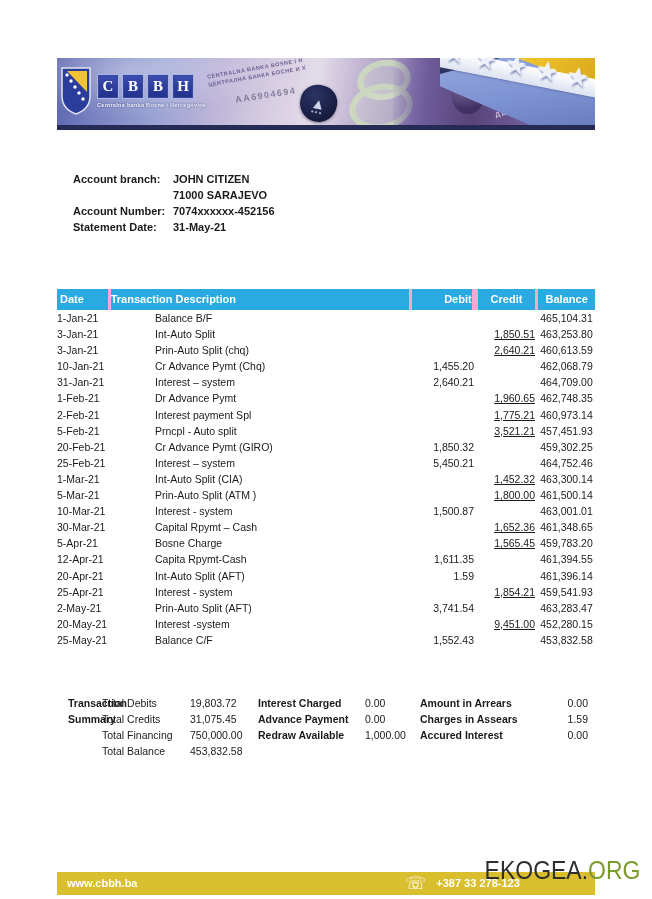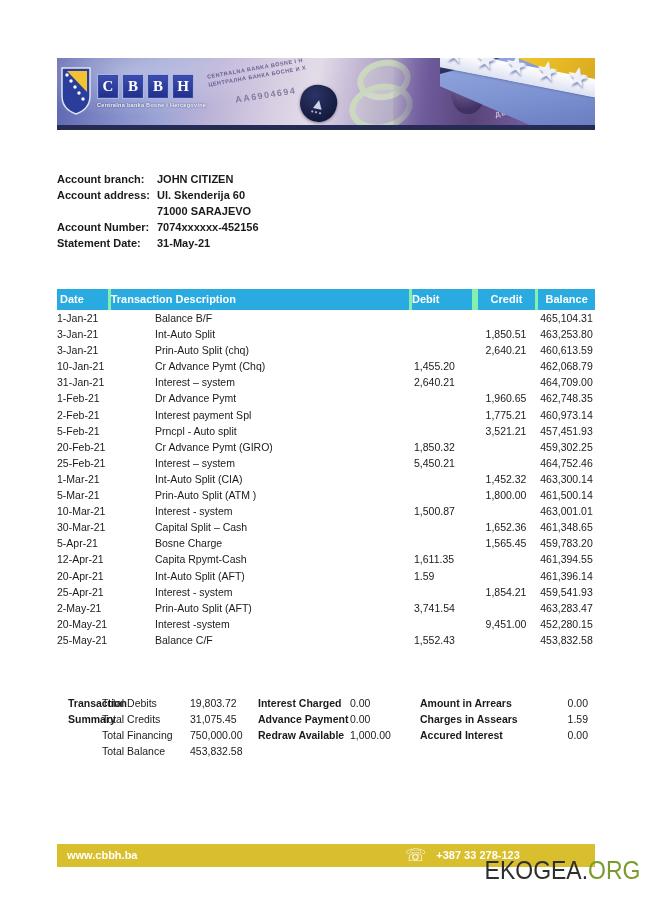--- a/index.html
+++ b/index.html
@@ -52,53 +52,53 @@
   .logo-boxes{display:flex;gap:3px;}
   .logo-box{width:20px;height:23px;background:linear-gradient(#3c4eb2,#20308a);
             border:1px solid #aab4e6;box-shadow:0 0 0 1px #39489f inset;
             color:#ffffff;font-family:"Liberation Serif",serif;font-weight:bold;font-size:15px;
             display:flex;align-items:center;justify-content:center;}
   .logo-sub{margin-top:3px;font-size:5.5px;font-weight:bold;color:#f0f2fa;letter-spacing:.3px;
             text-shadow:0 0 2px #2a3470;}
 
   
   .account{position:absolute;left:57px;top:171px;font-size:11px;font-weight:bold;}
-  .acc-row{display:flex;line-height:16px;height:16px;}
+  .acc-row{display:flex;line-height:16px;height:16px;margin-left:16px;}
   .acc-label{width:100px;}
   .acc-value{white-space:pre;}
 
   
   .txn{position:absolute;left:57px;top:289px;width:538px;}
-  .txn-header{display:flex;height:21px;line-height:21px;background:#86efac;
+  .txn-header{display:flex;height:21px;line-height:21px;background:#f9a8d4;
               color:#ffffff;font-size:11px;font-weight:bold;}
   .txn-header>div{background:#29ABE2;}
   .th-date{width:51px;padding-left:3px;box-sizing:border-box;margin-right:3px;}
   .th-desc{width:300px;box-sizing:border-box;margin-right:3px;}
-  .th-debit{width:60px;text-align:left;margin-right:6px;}
+  .th-debit{width:60px;text-align:right;margin-right:6px;}
   .th-credit{width:58px;text-align:center;margin-right:3px;}
   .th-balance{width:57px;text-align:center;}
   .txn-rows{font-size:10.5px;}
   .txn-row{display:flex;height:16.1px;line-height:16.1px;}
   .td-date{width:51px;margin-right:3px;}
   .td-desc{width:300px;padding-left:44px;box-sizing:border-box;margin-right:3px;}
-  .td-debit{width:60px;text-align:left;margin-right:3px;}
-  .td-credit{width:58px;text-align:center;margin-right:3px;}
+  .td-debit{width:60px;text-align:right;margin-right:3px;}
+  .td-credit{width:58px;text-align:right;margin-right:3px;text-decoration:underline;}
   .td-balance{width:57px;text-align:center;}
 
   
   .summary{position:absolute;left:57px;top:695px;width:538px;height:70px;font-size:10.5px;}
   .sum-caption{position:absolute;left:0;top:0;font-weight:bold;line-height:16px;margin-left:11px;}
   .sum-col{position:absolute;top:0;line-height:16px;}
   .sum-row{display:flex;height:16px;}
   .sum-c1{left:45px;}  .sum-c1 .sl{width:88px;font-weight:normal;} .sum-c1 .sv{width:70px;}
-  .sum-c2{left:201px;} .sum-c2 .sl{width:92px;font-weight:bold;} .sum-c2 .sv{width:60px;}
+  .sum-c2{left:201px;} .sum-c2 .sl{width:107px;font-weight:bold;} .sum-c2 .sv{width:60px;}
   .sum-c3{left:363px;} .sum-c3 .sl{width:110px;font-weight:bold;} .sum-c3 .sv{width:58px;text-align:right;}
 
   
-  .footbar{position:absolute;left:57px;top:844px;width:538px;height:23px;background:#D9BE2D;
+  .footbar{position:absolute;left:57px;top:872px;width:538px;height:23px;background:#D9BE2D;
            color:#ffffff;font-size:11px;font-weight:bold;line-height:23px;}
   .foot-web{position:absolute;left:10px;top:0;}
   .foot-phone{position:absolute;left:348px;top:0;display:flex;align-items:center;height:23px;}
   .phone-icon{font-size:17px;font-weight:normal;margin-right:10px;line-height:23px;}
   .brand{position:absolute;right:12px;top:856px;font-size:25px;letter-spacing:0;
          transform:scaleX(.92);transform-origin:100% 50%;white-space:nowrap;}
   .brand .b1{color:#2f2f2f;} .brand .b2{color:#7A9C2E;}
 </style>
 </head>
 <body>
@@ -157,24 +157,20 @@
     </div>
   </div>
 
   <div class="account">
 
       <div class="acc-row">
         <div class="acc-label">Account branch:</div>
         <div class="acc-value">JOHN CITIZEN</div>
       </div>
 
-      <div class="acc-row">
-        <div class="acc-label">Account address:</div>
-        <div class="acc-value">Ul. Skenderija 60</div>
-      </div>
 
       <div class="acc-row">
         <div class="acc-label"></div>
         <div class="acc-value">71000 SARAJEVO</div>
       </div>
 
       <div class="acc-row">
         <div class="acc-label">Account Number:</div>
         <div class="acc-value">7074xxxxxx-452156</div>
       </div>
@@ -295,21 +291,21 @@
         <div class="txn-row">
           <div class="td-date">10-Mar-21</div>
           <div class="td-desc">Interest  - system</div>
           <div class="td-debit">1,500.87</div>
           <div class="td-credit"></div>
           <div class="td-balance">463,001.01</div>
         </div>
 
         <div class="txn-row">
           <div class="td-date">30-Mar-21</div>
-          <div class="td-desc">Capital Split – Cash</div>
+          <div class="td-desc">Capital Rpymt – Cash</div>
           <div class="td-debit"></div>
           <div class="td-credit">1,652.36</div>
           <div class="td-balance">461,348.65</div>
         </div>
 
         <div class="txn-row">
           <div class="td-date">5-Apr-21</div>
           <div class="td-desc">Bosne Charge</div>
           <div class="td-debit"></div>
           <div class="td-credit">1,565.45</div>

